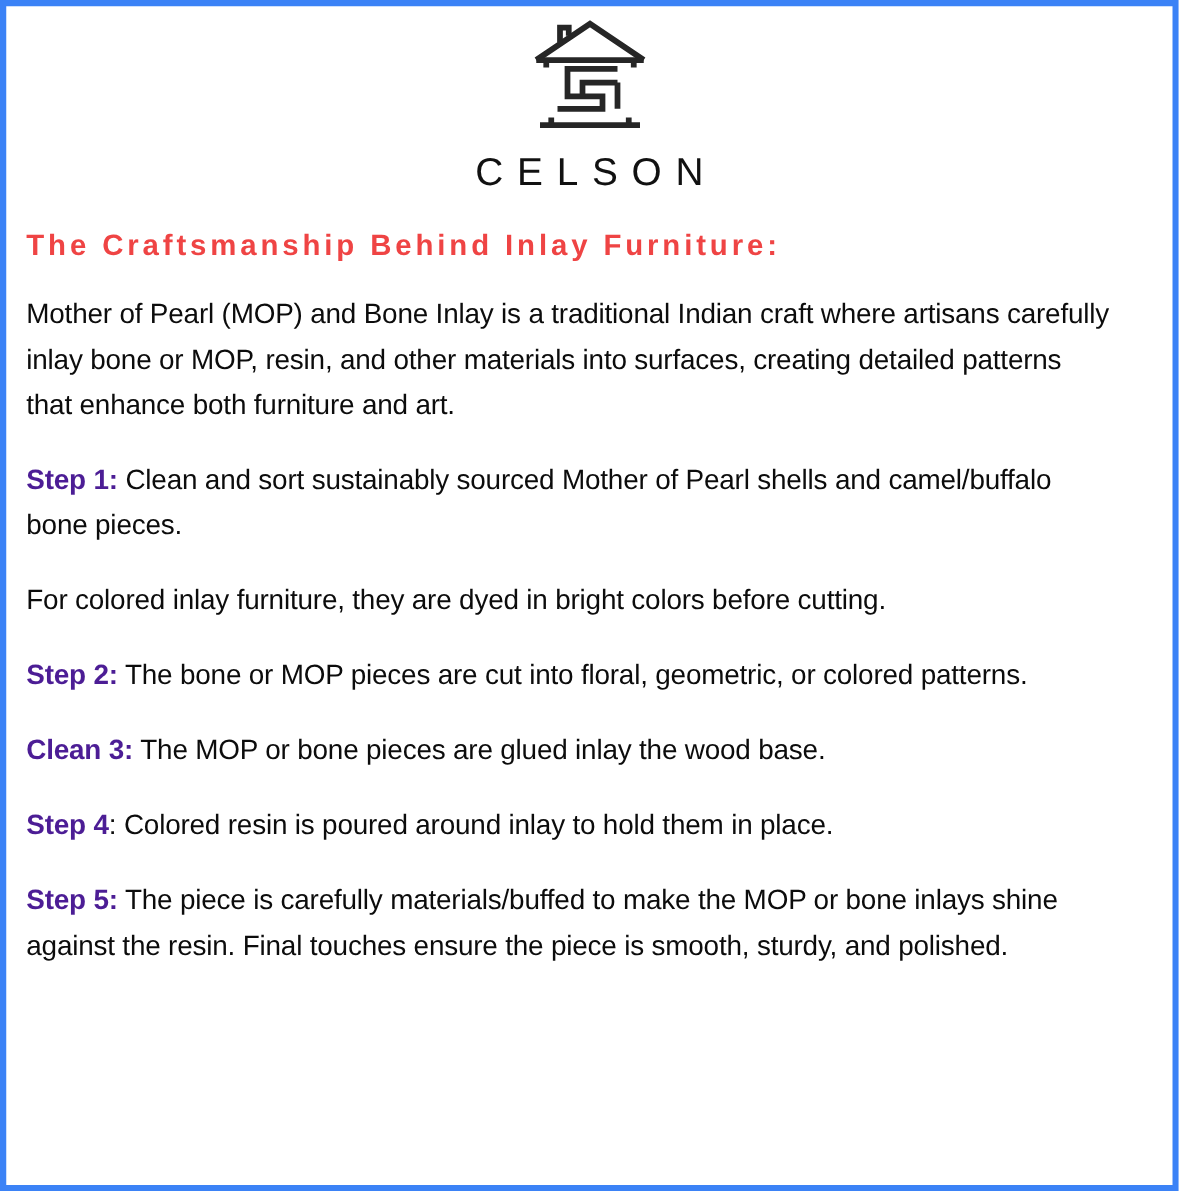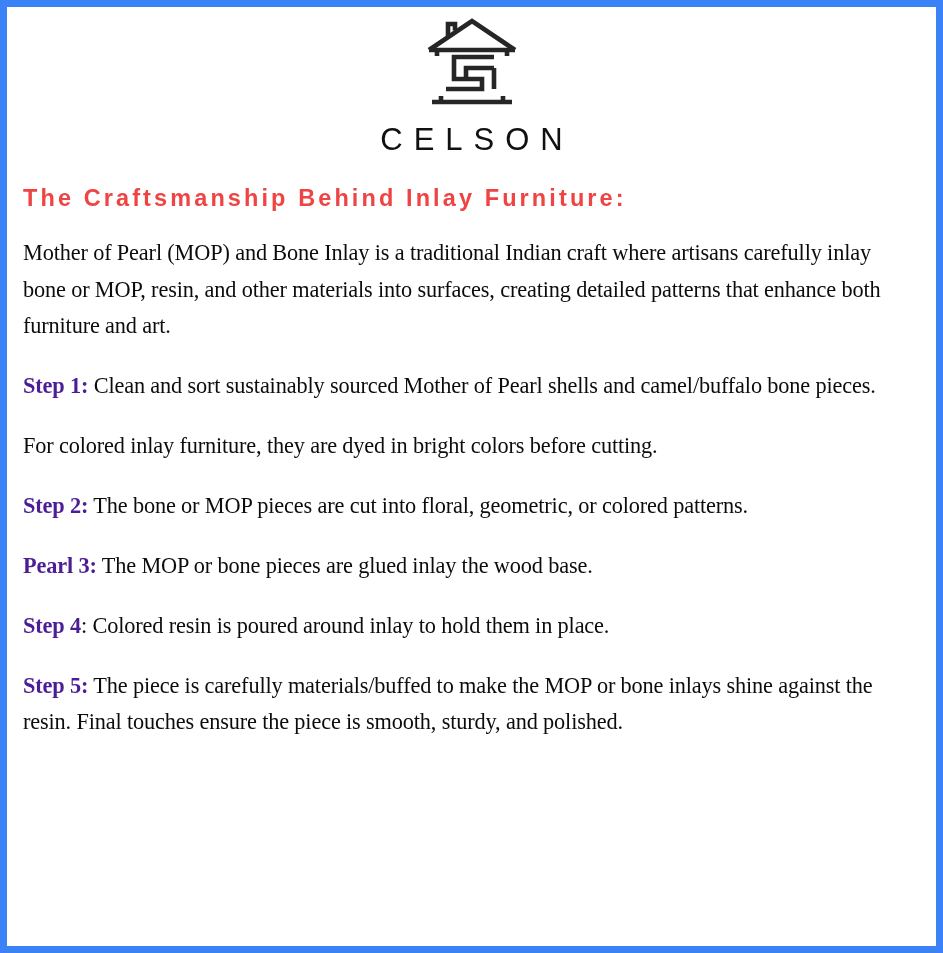--- a/index.html
+++ b/index.html
@@ -13,21 +13,21 @@
     -webkit-font-smoothing: antialiased;
   }
 
   
   .poster {
     position: relative;
     box-sizing: border-box;
     width: 943px;
     height: 953px;
     background: #ffffff;
-    border: 7px solid #3b82f6;
+    border: 5px solid #3b82f6;
     overflow: hidden;
   }
 
   .poster-inner {
     box-sizing: border-box;
     width: 100%;
     height: 100%;
     padding: 5px 9px 0 9px;
   }
 
@@ -68,21 +68,21 @@
 
   
   .body-copy {
     padding-left: 7px;
     padding-right: 40px;
     margin-top: 22px;
   }
 
   .para {
     margin: 0 0 24px 0;
-    font-family: Liberation Serif, serif;
+    font-family: Liberation Sans, sans-serif;
     font-size: 22.3px;
     font-weight: 400;
     color: #0c0c0c;
     line-height: 1.62;
     letter-spacing: -0.15px;
   }
   .para:last-child {
     margin-bottom: 0;
   }
   .step-label {
@@ -138,21 +138,21 @@
         <span class="step-label">Step 1:</span><span> Clean and sort sustainably sourced Mother of Pearl shells and camel/buffalo bone pieces.</span>
       </p>
 
       <p class="para">For colored inlay furniture, they are dyed in bright colors before cutting.</p>
 
       <p class="para">
         <span class="step-label">Step 2:</span><span> The bone or MOP pieces are cut into floral, geometric, or colored patterns.</span>
       </p>
 
       <p class="para">
-        <span class="step-label">Pearl 3:</span><span> The MOP or bone pieces are glued inlay the wood base.</span>
+        <span class="step-label">Clean 3:</span><span> The MOP or bone pieces are glued inlay the wood base.</span>
       </p>
 
       <p class="para">
         <span class="step-label">Step 4</span><span>: Colored resin is poured around inlay to hold them in place.</span>
       </p>
 
       <p class="para">
         <span class="step-label">Step 5:</span><span> The piece is carefully materials/buffed to make the MOP or bone inlays shine against the resin. Final touches ensure the piece is smooth, sturdy, and polished.</span>
       </p>
 

